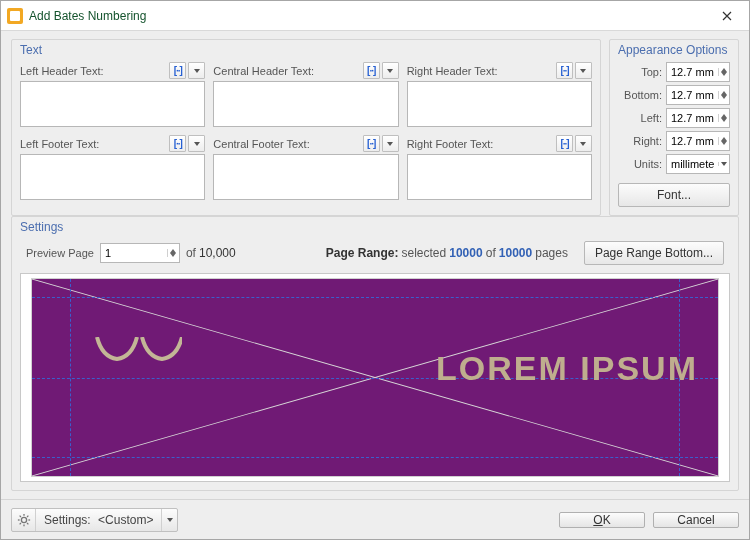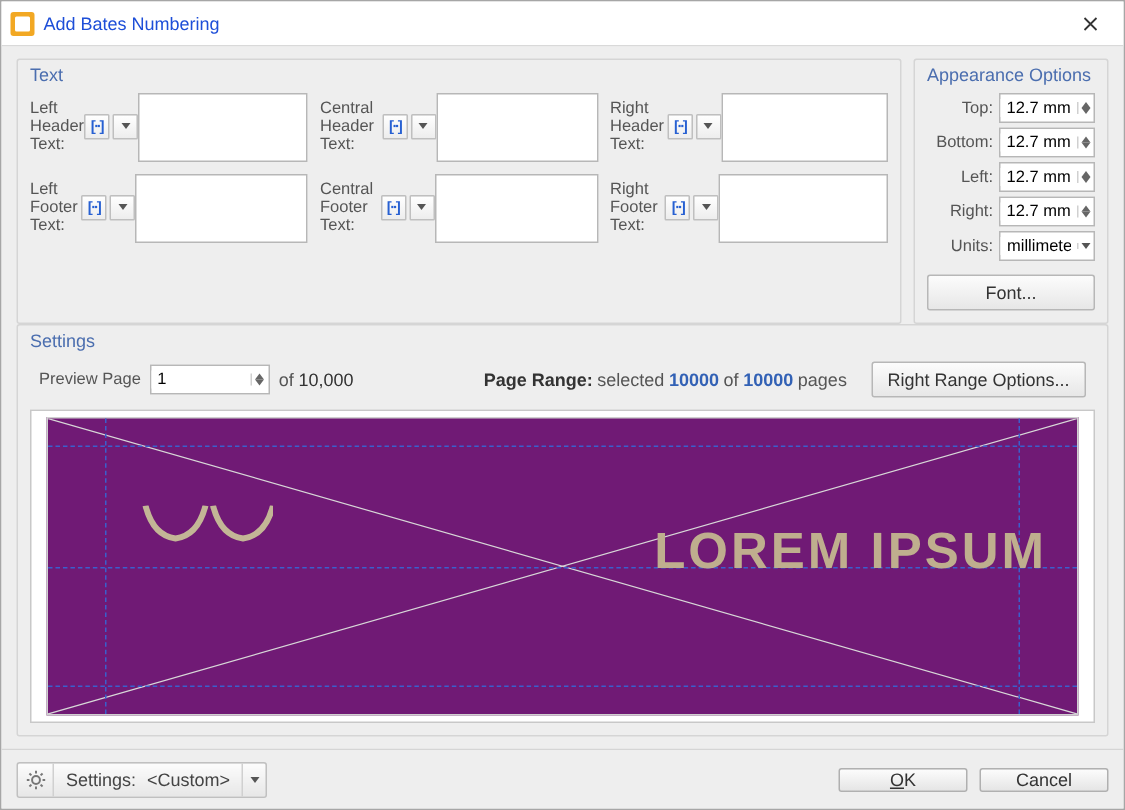--- a/index.html
+++ b/index.html
@@ -1,35 +1,35 @@
 <!DOCTYPE html>
 <html><head>
 <meta charset="utf-8">
 <style>
   * { box-sizing: border-box; margin: 0; padding: 0; font-family: "Segoe UI", Tahoma, sans-serif; font-size: 12px; }
   html, body { width: 750px; height: 540px; overflow: hidden; background: #fff; }
   .win { width: 750px; height: 540px; border: 1px solid #a6a6a6; display: flex; flex-direction: column; background: #f0f0f0; }
   .titlebar { height: 30px; background: #fff; display: flex; align-items: center; padding: 0 0 0 6px; border-bottom: 1px solid #d9d9d9; }
   .titlebar .icon { width: 16px; height: 16px; background: #f2a823; border-radius: 2px; position: relative; margin-right: 6px; }
   .titlebar .icon::after { content: ""; position: absolute; inset: 3px; background: #fff; border-radius: 1px; }
-  .titlebar .title { flex: 1; color: #1d4ed8; }
+  .titlebar .title { flex: 1; color: #14532d; }
   .titlebar .close { width: 45px; height: 29px; display: flex; align-items: center; justify-content: center; color: #333; }
   .titlebar .close svg { width: 10px; height: 10px; }
 
   .body { flex: 1; padding: 8px 10px; background: #eeeeee; display: flex; flex-direction: column; gap: 0; position: relative; }
 
   .group { border: 1px solid #d5d5d5; border-radius: 2px; position: relative; padding: 22px 8px 8px 8px; background: #eeeeee; }
   .group > .label { position: absolute; top: 3px; left: 8px; color: #4b6eaf; font-size: 12px; }
 
   .top-row { display: flex; gap: 8px; }
   .text-group { flex: 1; }
   .appearance-group { width: 130px; }
 
   .fields-grid { display: grid; grid-template-columns: 1fr 1fr 1fr; grid-template-rows: auto auto; gap: 8px; }
-  .field { display: flex; flex-direction: row; }
+  .field { display: flex; flex-direction: column; }
   .field-row { display: flex; align-items: center; justify-content: space-between; margin-bottom: 2px; }
   .field-label { color: #555; font-size: 11px; }
   .field-btns { display: flex; gap: 2px; }
   .ibtn { width: 17px; height: 17px; border: 1px solid #bfbfbf; background: linear-gradient(#ffffff,#ededed); display: flex; align-items: center; justify-content: center; border-radius: 1px; }
   .ibtn .dots { color: #2760d2; font-weight: bold; font-size: 10px; letter-spacing: -1px; }
   .ibtn .arrow { border-left: 3px solid transparent; border-right: 3px solid transparent; border-top: 4px solid #555; }
   textarea.fieldbox { width: 100%; height: 46px; resize: none; border: 1px solid #b7b7b7; background: #fff; padding: 2px; font-size: 11px; }
 
   .ap-rows { display: flex; flex-direction: column; gap: 3px; }
   .ap-row { display: flex; align-items: center; }
@@ -279,21 +279,21 @@
         </span>
         <span class="spacer"></span>
         <span class="range-text">
           <span style="font-weight:bold;color:#333">Page Range:</span>
           <span>selected</span>
           <b>10000</b>
           <span>of</span>
           <b>10000</b>
           <span>pages</span>
         </span>
-        <div class="range-btn">Right Range Options...</div>
+        <div class="range-btn">Page Range Bottom...</div>
       </div>
 
       <div class="pv-canvas">
         <div class="page">
           <svg class="diag" style="left:0;top:0;width:100%;height:100%" preserveAspectRatio="none" viewBox="0 0 100 100">
             <line x1="0" y1="0" x2="100" y2="100" stroke="#d8d8d8" stroke-width="0.3"></line>
             <line x1="100" y1="0" x2="0" y2="100" stroke="#d8d8d8" stroke-width="0.3"></line>
           </svg>
           <div class="g-h" style="top:18px"></div>
           <div class="g-h" style="top:50%"></div>

